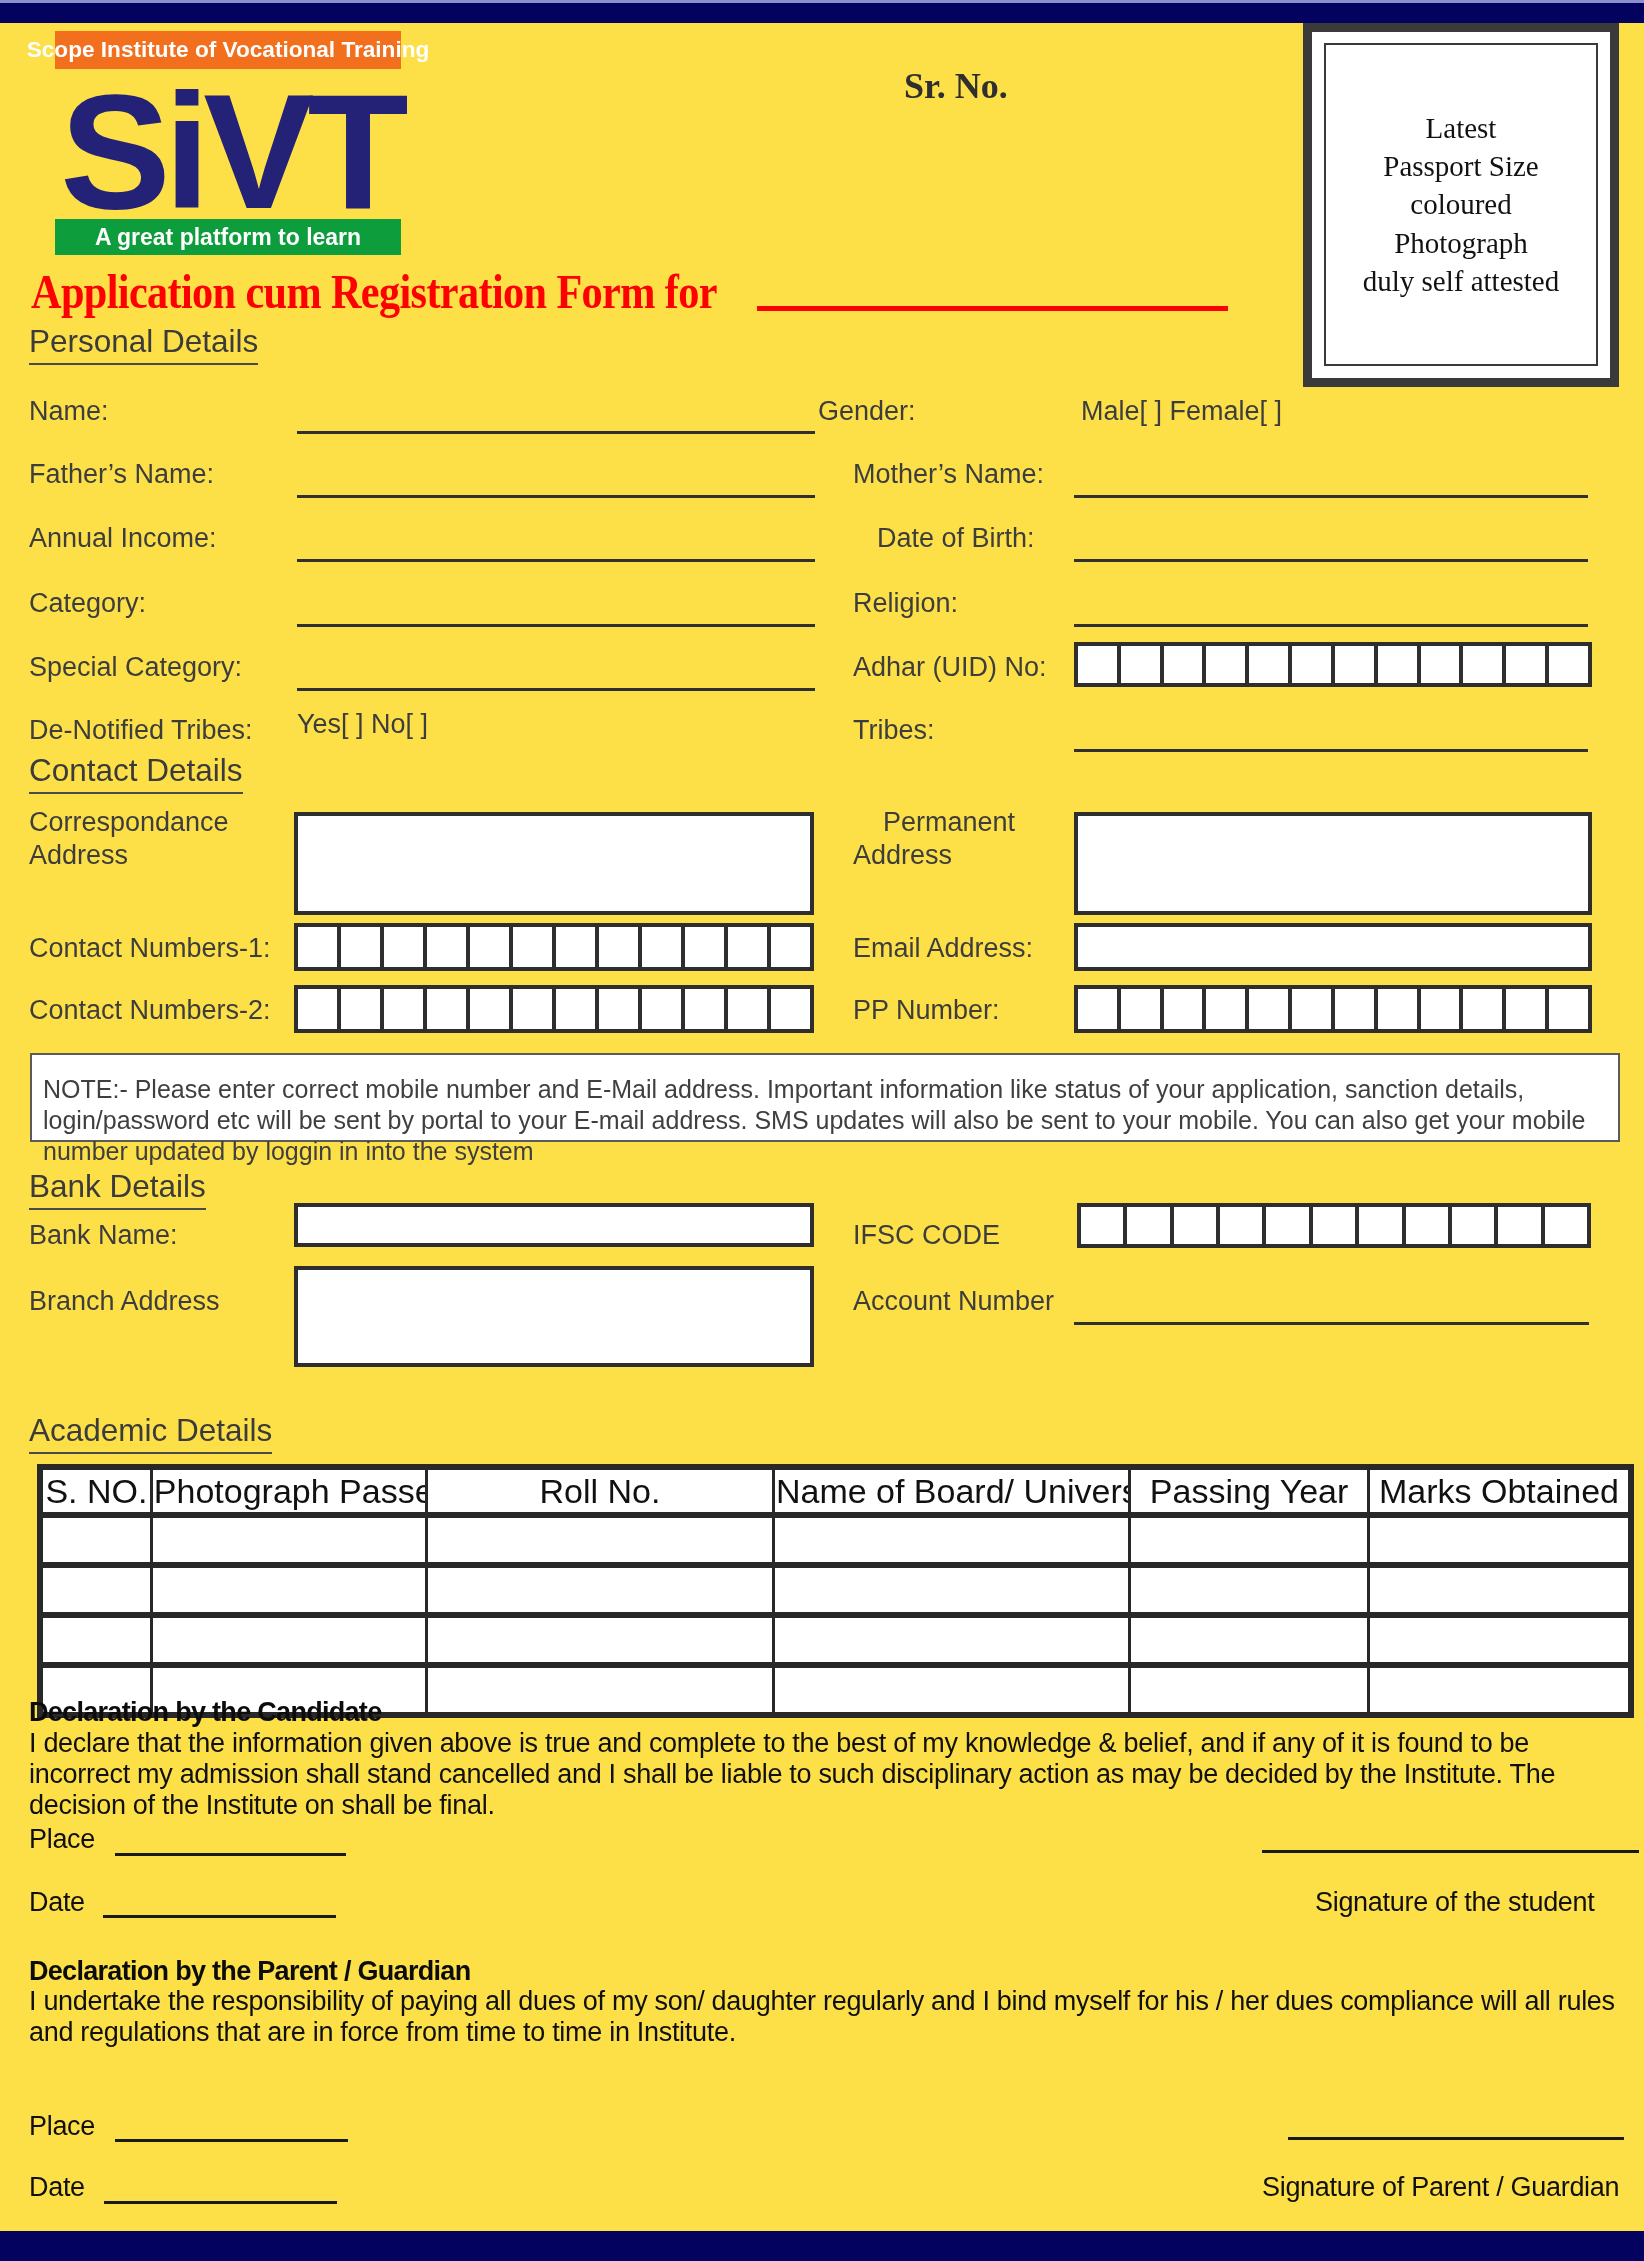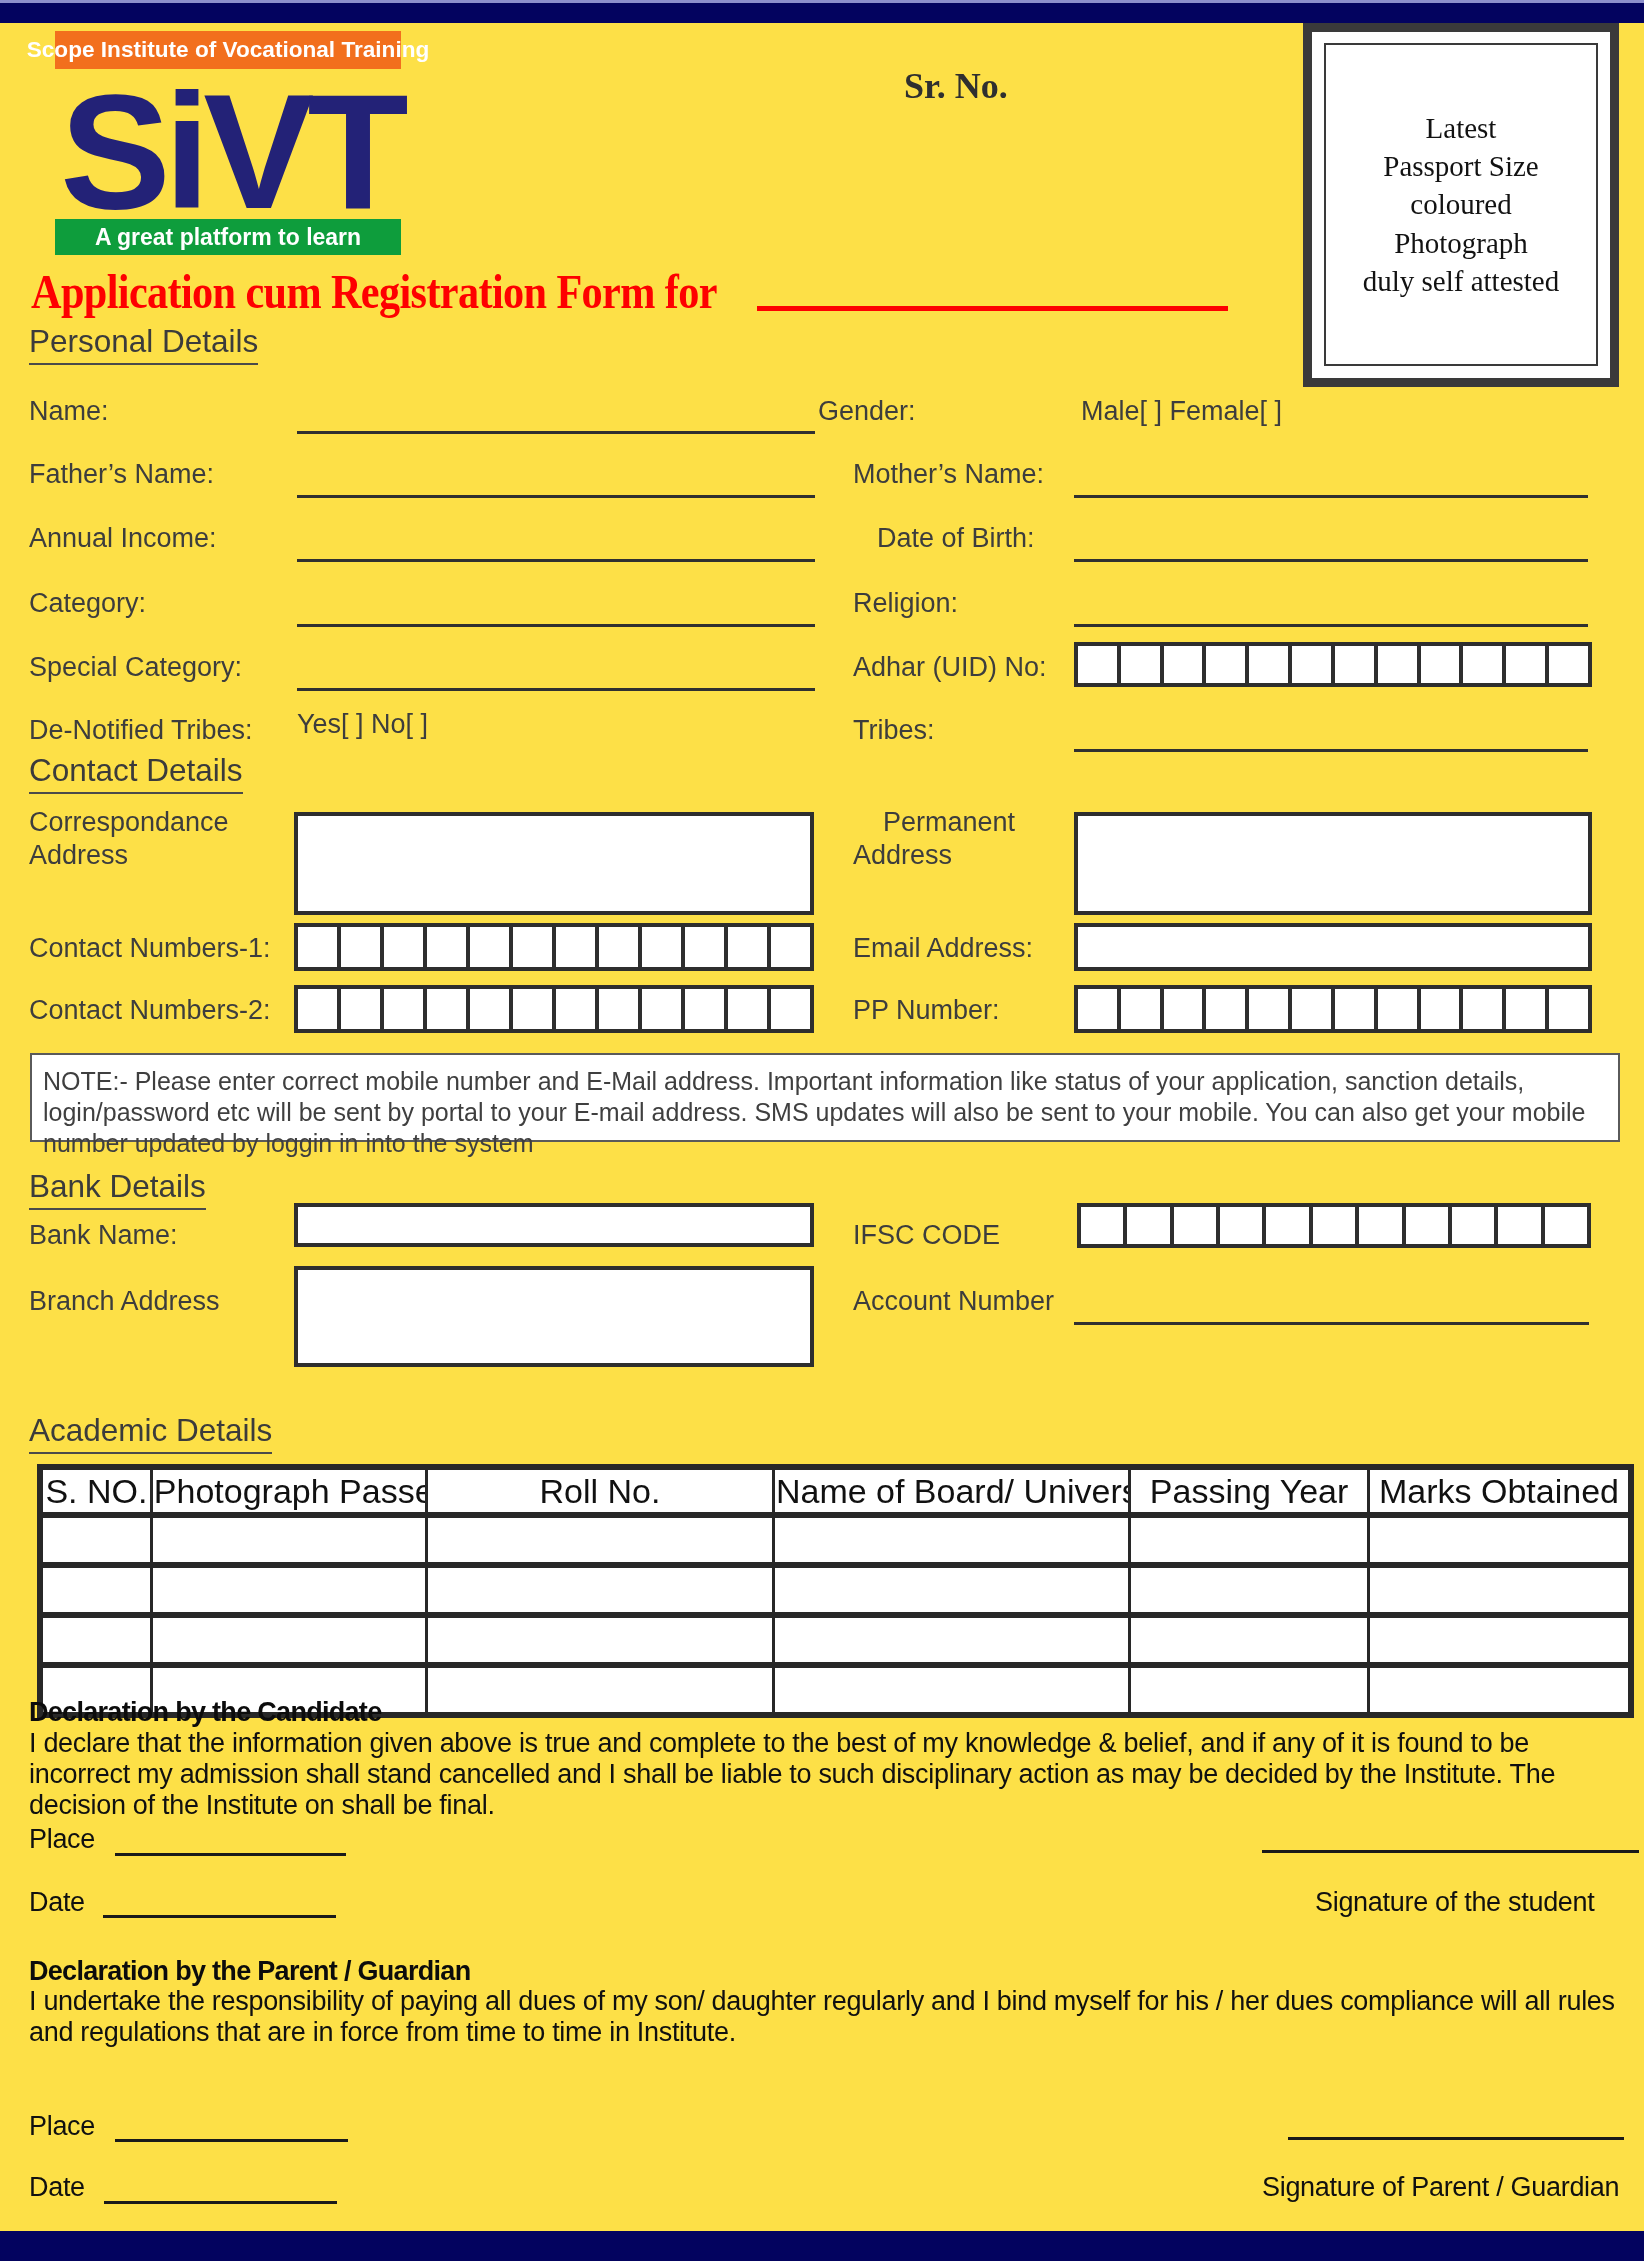--- a/index.html
+++ b/index.html
@@ -23,21 +23,21 @@
                 letter-spacing:-6.8px;transform:scaleX(1.02);transform-origin:left top;white-space:nowrap;}
   .srno{font-family:"Liberation Serif",serif;font-weight:bold;font-size:36px;color:#2f2f2f;white-space:nowrap;}
   .photo-outer{border:9.6px solid #3a3a3a;box-sizing:border-box;display:flex;background:#fff;}
   .photo-inner{flex:1;margin:11.6px;border:2.7px solid #3a3a3a;display:flex;flex-direction:column;
                justify-content:center;align-items:center;text-align:center;
                font-family:"Liberation Serif",serif;font-size:29px;color:#121212;line-height:1.32;}
   .title-red{font-family:"Liberation Serif",serif;font-weight:bold;font-size:48px;color:#fe0000;
              white-space:nowrap;transform:scaleX(0.88);transform-origin:left top;letter-spacing:-0.7px;}
   .redline{height:4.8px;background:#fe0000;}
   .notebox{border:2.1px solid #5a5a5a;box-sizing:border-box;font-size:25px;color:#3f3f3f;
-           line-height:31px;padding:11px 11px;background:#fff;}
+           line-height:31px;padding:19px 11px;background:#fff;}
   table.academic{border-collapse:collapse;table-layout:fixed;background:#fff;
                  border:6.2px solid #282828;}
   table.academic th{font-size:34px;font-weight:normal;color:#111;height:40px;text-align:center;
                     border-left:3.4px solid #282828;border-top:6.2px solid #282828;overflow:hidden;white-space:nowrap;}
   table.academic td{height:42px;border-left:3.4px solid #282828;border-top:6.2px solid #282828;}
   table.academic th:first-child,table.academic td:first-child{border-left:none;}
   table.academic tr:first-child th{border-top:none;}
   .dec-head{font-size:27px;font-weight:bold;color:#0c0c0c;white-space:nowrap;letter-spacing:-0.7px;}
   .dec-body{font-size:27px;color:#101010;line-height:31px;letter-spacing:-0.3px;}
   .dec-label{font-size:27px;color:#101010;white-space:nowrap;letter-spacing:-0.3px;}

